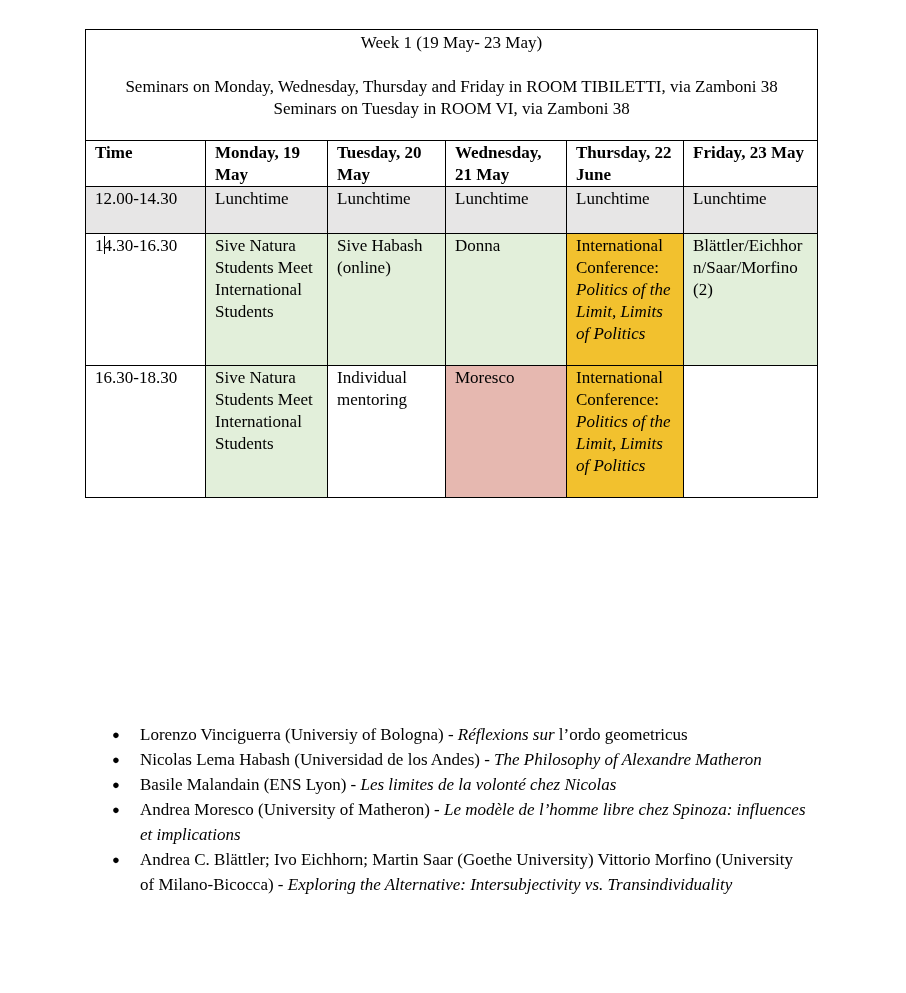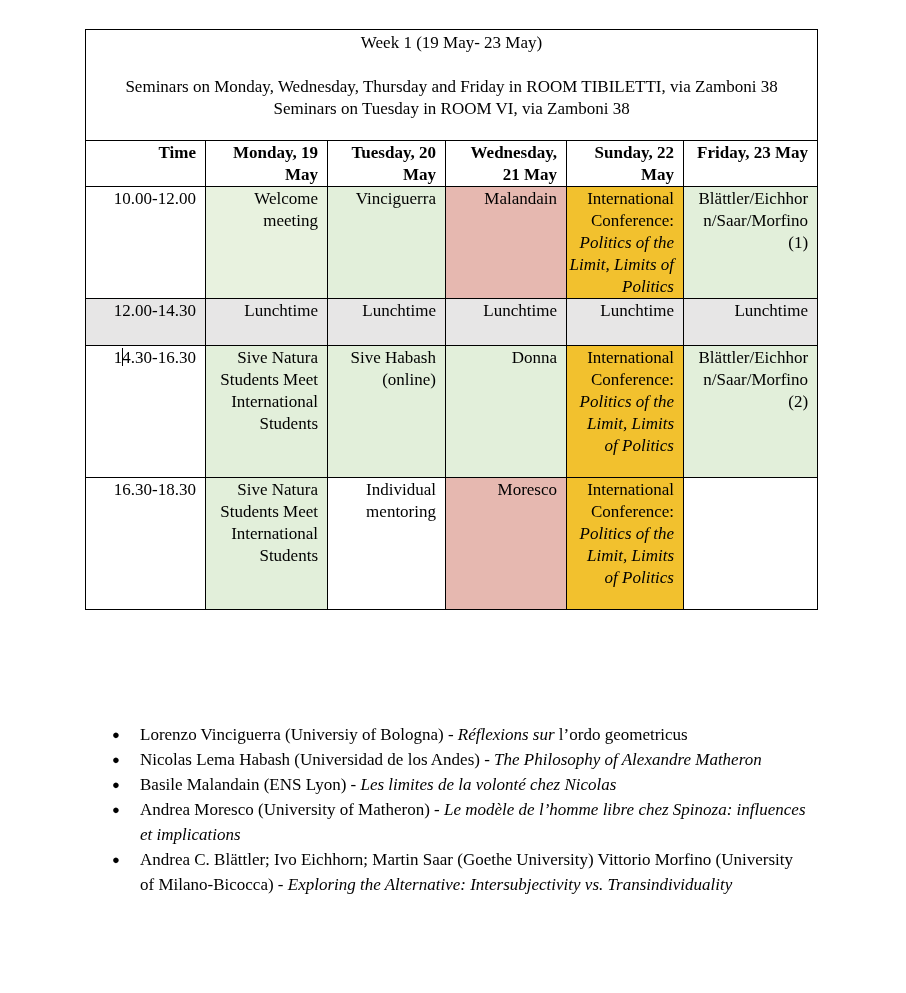--- a/index.html
+++ b/index.html
@@ -5,21 +5,21 @@
   html, body { margin: 0; padding: 0; background: #ffffff; }
   body { width: 906px; height: 993px; position: relative; font-family: "Liberation Serif", "DejaVu Serif", serif; color: #000; }
   .page { position: absolute; left: 0; top: 0; width: 819px; height: 993px; }
   table.sched {
     position: absolute; left: 85px; top: 29px;
     border-collapse: collapse; table-layout: fixed;
     width: 732px; font-size: 17px; line-height: 22px;
   }
   table.sched td, table.sched th {
     border: 1px solid #000; vertical-align: top;
-    padding: 1px 9px 0 9px; text-align: right; font-weight: normal;
+    padding: 1px 9px 0 9px; text-align: left; font-weight: normal;
   }
   table.sched th.hdr { font-weight: bold; }
   .title-cell { text-align: center !important; font-weight: bold; padding: 2px 8px 0 8px !important; }
   .title-cell div { text-align: center; }
   .title-gap { height: 22px; }
   .time { font-weight: bold; }
   .green { background: #e2efda; }
   .green-light { background: #e8f2df; }
   .pink { background: #e6b8b0; }
   .gold { background: #f2c12e; }
@@ -62,33 +62,22 @@
       <div class="title-gap"></div>
       <div>Seminars on Monday, Wednesday, Thursday and Friday in ROOM TIBILETTI, via Zamboni 38</div>
       <div>Seminars on Tuesday in ROOM VI, via Zamboni 38</div>
     </td>
   </tr>
   <tr class="r-head">
     <th class="hdr">Time</th>
     <th class="hdr">Monday, 19 May</th>
     <th class="hdr">Tuesday, 20 May</th>
     <th class="hdr">Wednesday, 21 May</th>
-    <th class="hdr">Sunday, 22 May</th>
+    <th class="hdr">Thursday, 22 June</th>
     <th class="hdr">Friday, 23 May</th>
-  </tr>
-  <tr class="r-2">
-    <td class="time">10.00-12.00</td>
-    <td class="green-light">Welcome meeting</td>
-    <td class="green">Vinciguerra</td>
-    <td class="pink">Malandain</td>
-    <td class="gold flush">
-      <span>International Conference:</span>
-      <span class="it">Politics of the Limit, Limits of Politics</span>
-    </td>
-    <td class="green" style="word-break:break-all">Blättler/Eichhorn/Saar/Morfino (1)</td>
   </tr>
   <tr class="r-3">
     <td class="time grey">12.00-14.30</td>
     <td class="grey">Lunchtime</td>
     <td class="grey">Lunchtime</td>
     <td class="grey">Lunchtime</td>
     <td class="grey">Lunchtime</td>
     <td class="grey">Lunchtime</td>
   </tr>
   <tr class="r-4">

